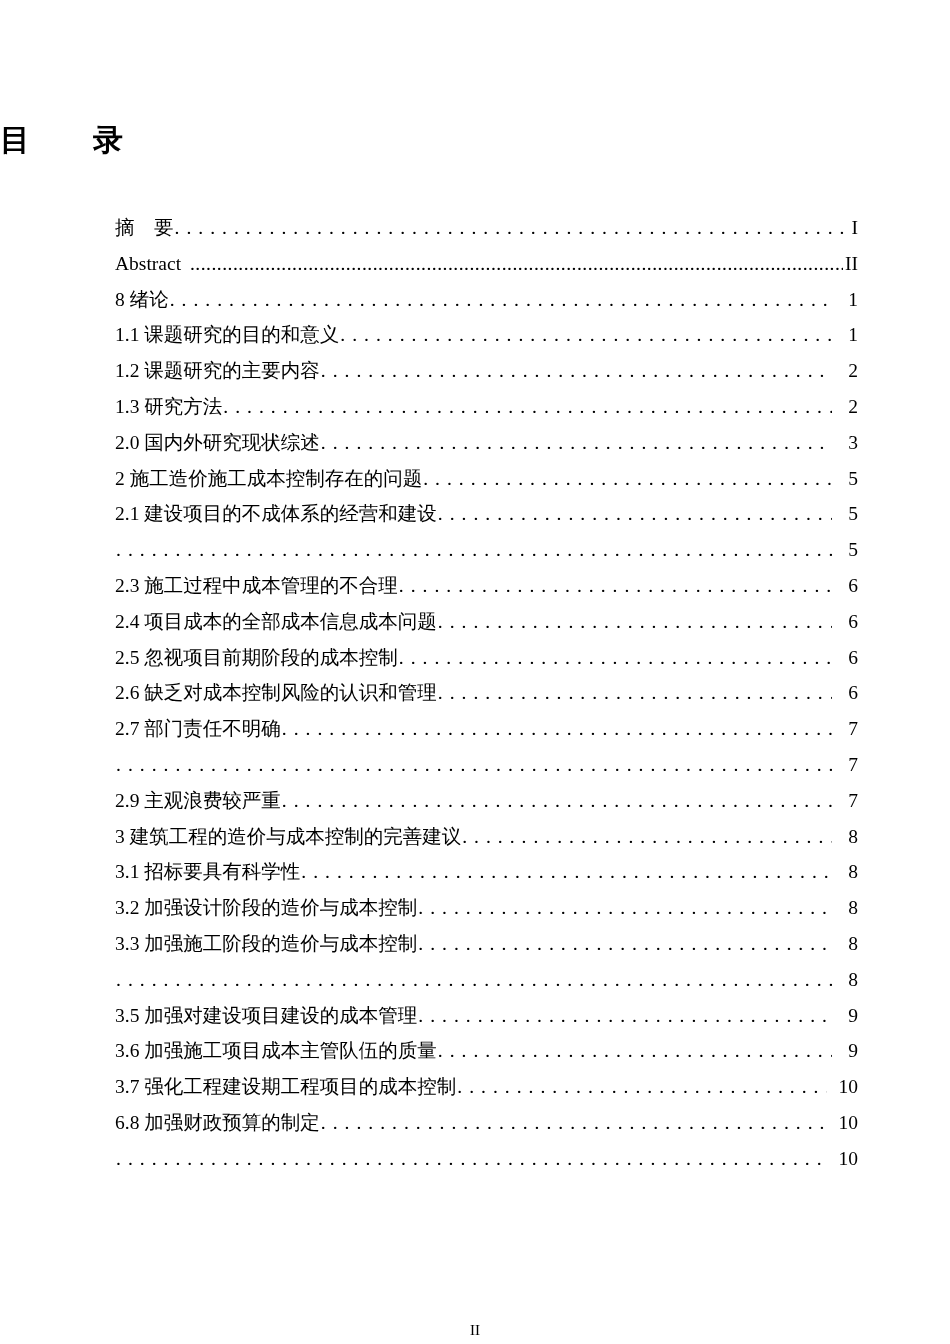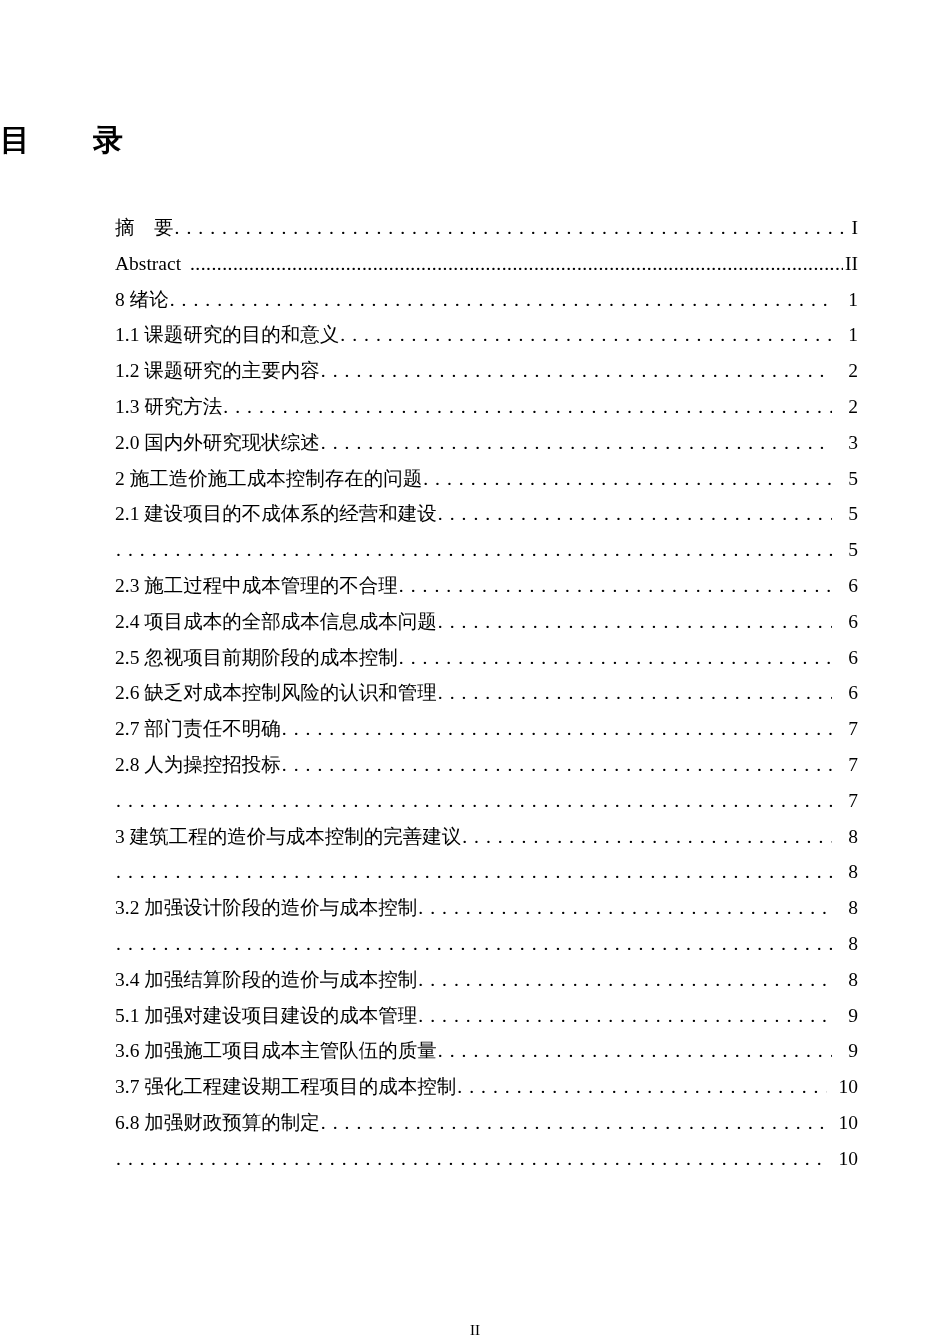--- a/index.html
+++ b/index.html
@@ -166,60 +166,61 @@
     <span class="pagenum">6</span>
   </div>
 
   <div class="toc-row">
     <span class="toc-label">2.7 部门责任不明确</span>
     <span class="leader spaced"></span>
     <span class="pagenum">7</span>
   </div>
 
   <div class="toc-row">
-    <span class="toc-label">2.8 人为操控招投标</span>
     <span class="leader spaced"></span>
     <span class="pagenum">7</span>
   </div>
 
   <div class="toc-row">
+    <span class="toc-label">2.9 主观浪费较严重</span>
     <span class="leader spaced"></span>
     <span class="pagenum">7</span>
   </div>
 
   <div class="toc-row">
     <span class="toc-label">3 建筑工程的造价与成本控制的完善建议</span>
     <span class="leader spaced"></span>
     <span class="pagenum">8</span>
   </div>
 
   <div class="toc-row">
+    <span class="toc-label">3.1 招标要具有科学性</span>
     <span class="leader spaced"></span>
     <span class="pagenum">8</span>
   </div>
 
   <div class="toc-row">
     <span class="toc-label">3.2 加强设计阶段的造价与成本控制</span>
     <span class="leader spaced"></span>
     <span class="pagenum">8</span>
   </div>
 
   <div class="toc-row">
-    <span class="leader spaced"></span>
-    <span class="pagenum">8</span>
-  </div>
-
-  <div class="toc-row">
-    <span class="toc-label">3.4 加强结算阶段的造价与成本控制</span>
-    <span class="leader spaced"></span>
-    <span class="pagenum">8</span>
-  </div>
-
-  <div class="toc-row">
-    <span class="toc-label">5.1 加强对建设项目建设的成本管理</span>
+    <span class="toc-label">3.3 加强施工阶段的造价与成本控制</span>
+    <span class="leader spaced"></span>
+    <span class="pagenum">8</span>
+  </div>
+
+  <div class="toc-row">
+    <span class="leader spaced"></span>
+    <span class="pagenum">8</span>
+  </div>
+
+  <div class="toc-row">
+    <span class="toc-label">3.5 加强对建设项目建设的成本管理</span>
     <span class="leader spaced"></span>
     <span class="pagenum">9</span>
   </div>
 
   <div class="toc-row">
     <span class="toc-label">3.6 加强施工项目成本主管队伍的质量</span>
     <span class="leader spaced"></span>
     <span class="pagenum">9</span>
   </div>
 

